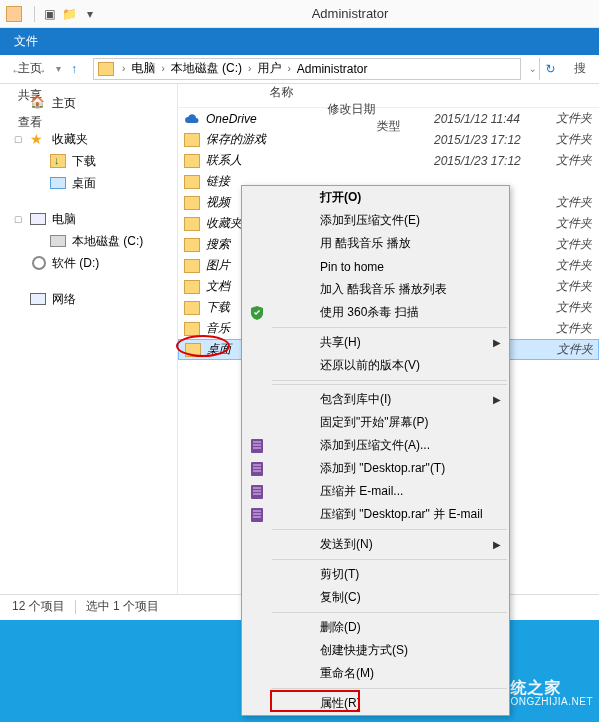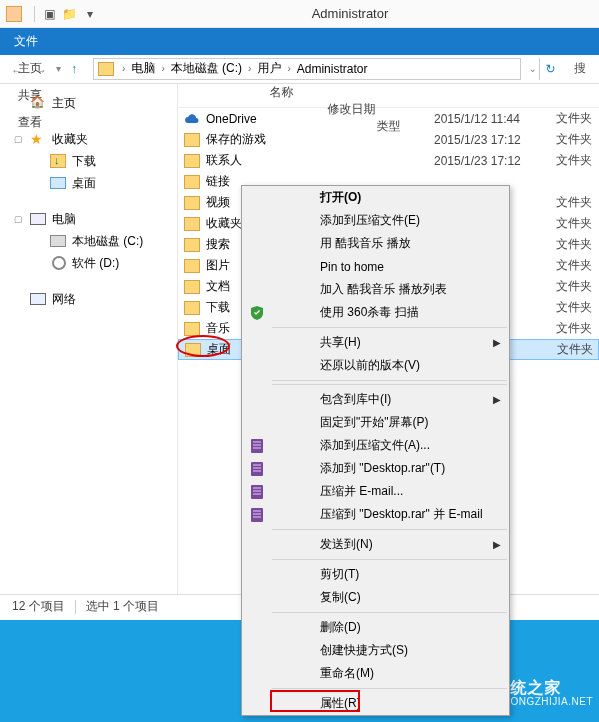--- a/index.html
+++ b/index.html
@@ -45,21 +45,21 @@
 .dl-icon::after { content: "↓"; position: absolute; left: 3px; top: -1px; color: #2a7a2a; font-size: 11px; font-weight: bold; }
 .desk-icon { width: 16px; height: 12px; border: 1px solid #5aa0d8; background: #cfe8fb; display: inline-block; }
 
 .main-view { flex: 1; position: relative; }
 .col-head { display: flex; height: 24px; align-items: center; border-bottom: 1px solid #eee; color: #404040; flex-direction: column; }
 .col-name { width: 250px; padding-left: 6px; }
 .col-date { width: 122px; }
 .col-type { flex: 1; }
 
 .file-list { }
-.row { display: flex; align-items: center; height: 21px; padding-left: 6px; }
+.row { display: flex; align-items: center; height: 21px; padding-left: 6px; font-style: italic; }
 .row.sel { background: #cde8ff; border: 1px solid #7abeff; }
 .row .f-icon { width: 16px; height: 14px; margin-right: 6px; }
 .row .f-name { width: 228px; white-space: nowrap; overflow: hidden; }
 .row .f-date { width: 122px; color: #444; }
 .row .f-type { color: #444; }
 .folder-ic { background: #fcd77a; border: 1px solid #d6a24a; display: inline-block; }
 .cloud-ic { display: inline-block; width: 16px; height: 14px; }
 .cloud-ic svg { display: block; }
 
 .annot-circle { position: absolute; border: 2px solid #d00; border-radius: 50%; pointer-events: none; }
@@ -151,21 +151,21 @@
       <div class="np-sep"></div>
       <div class="np-item group">
         <span class="tw">▢</span>
         <span class="pc-icon"></span>
         <span class="np-text">电脑</span>
       </div>
       <div class="np-item" style="padding-left:50px">
         <span class="drive-icon"></span>
         <span class="np-text">本地磁盘 (C:)</span>
       </div>
-      <div class="np-item" style="padding-left:52px">
+      <div class="np-item" style="padding-left:32px">
         <span class="dvd-icon"></span>
         <span class="np-text">软件 (D:)</span>
       </div>
       <div class="np-sep"></div>
       <div class="np-item group">
         <span class="net-icon"></span>
         <span class="np-text">网络</span>
       </div>
     </div>
 

